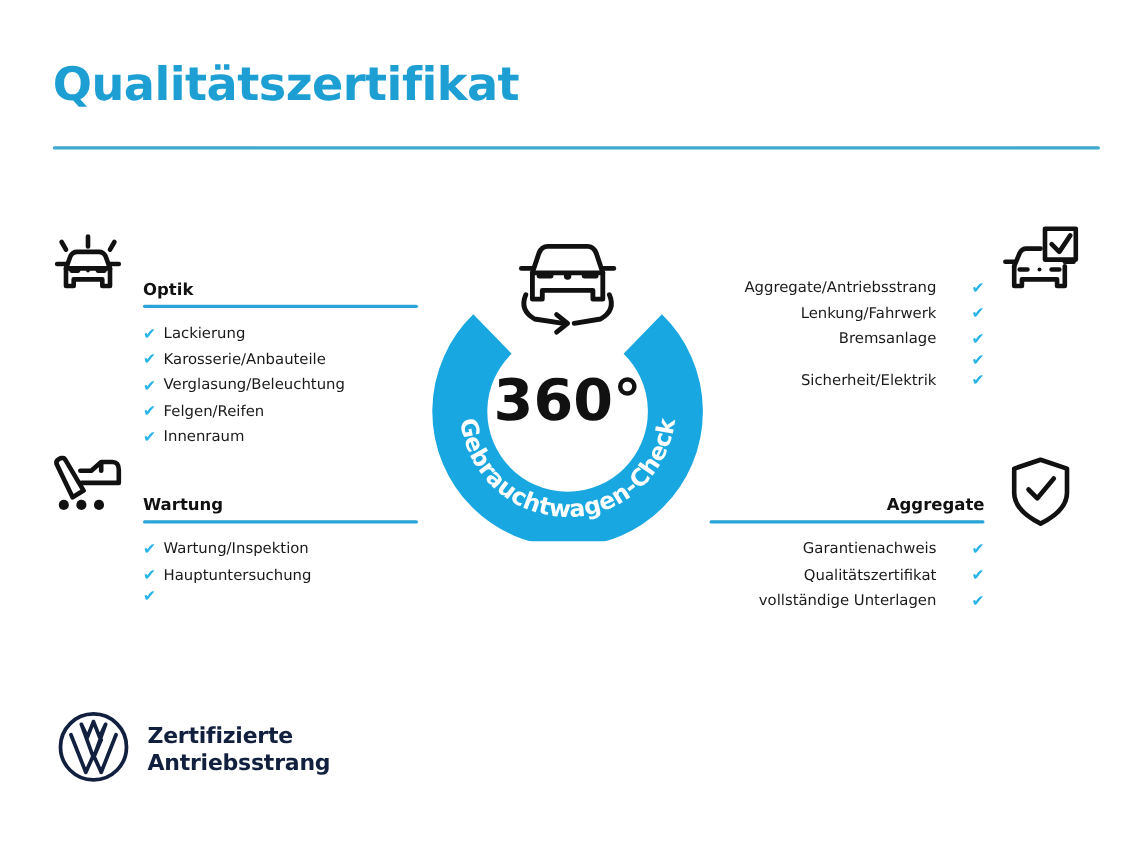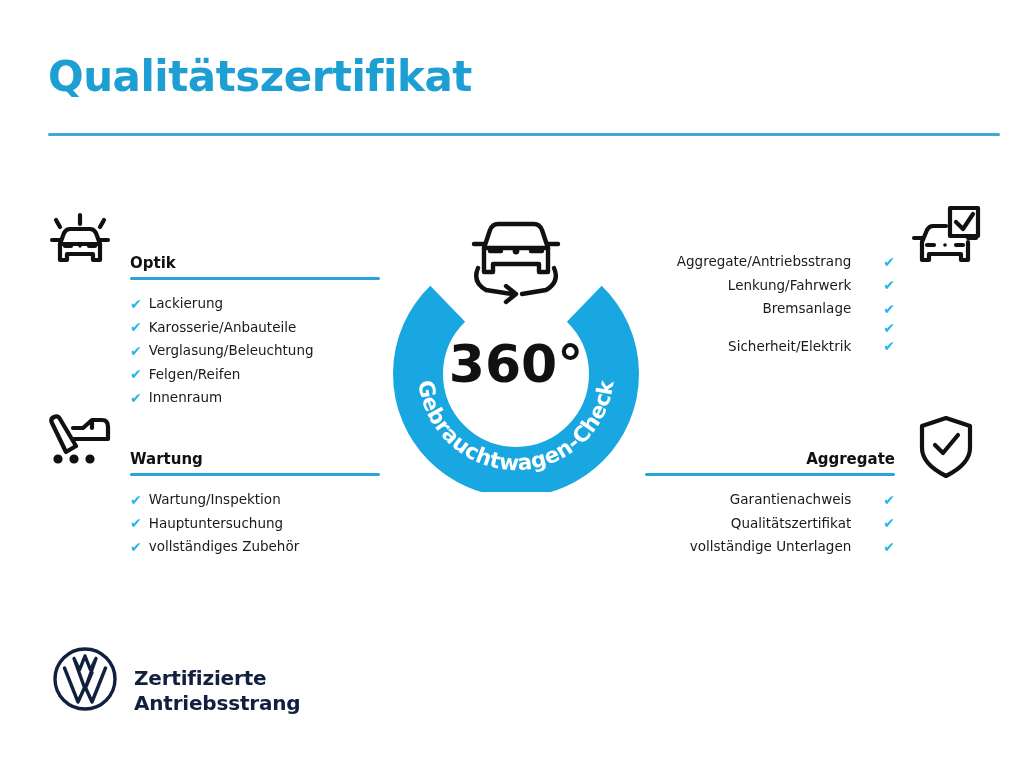--- a/index.html
+++ b/index.html
@@ -80,21 +80,21 @@
   #icon-garantie{left:916px;top:414px;}
 
   
   .badge{
     position:absolute;left:372px;top:196px;
     width:288px;height:296px;
   }
   .badge svg{display:block;}
 
   
-  .footer{position:absolute;left:52px;top:646px;display:flex;align-items:flex-end;gap:16px;}
+  .footer{position:absolute;left:52px;top:646px;display:flex;align-items:center;gap:16px;}
   .vw-text{
     font-size:20px;font-weight:bold;color:#11203f;
     line-height:25px;letter-spacing:-0.2px;
   }
 </style>
 </head>
 <body>
 
 <div class="page">
 
@@ -186,21 +186,20 @@
       <li>
           <span class="check">✔</span>
           <span>Wartung/Inspektion</span>
         </li>
       <li>
           <span class="check">✔</span>
           <span>Hauptuntersuchung</span>
         </li>
       <li>
           <span class="check">✔</span>
-          <span>vollständiges Zubehör</span>
         </li>
     </ul>
   </div>
 
   <div class="section right" id="sec-technik">
     <ul class="sec-list">
       <li>
           <span>Aggregate/Antriebsstrang</span>
           <span class="check">✔</span>
         </li>

